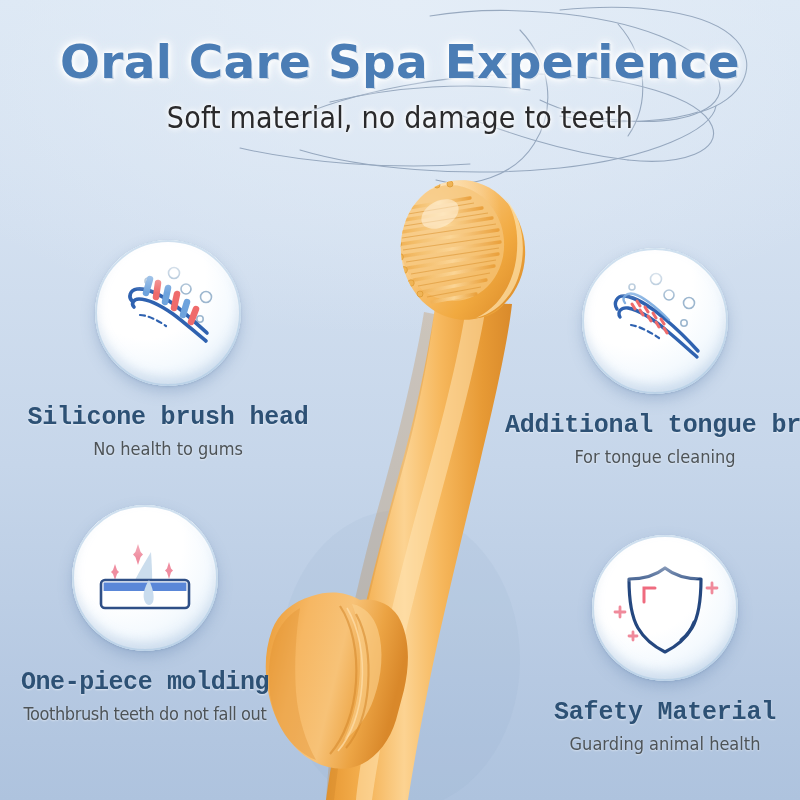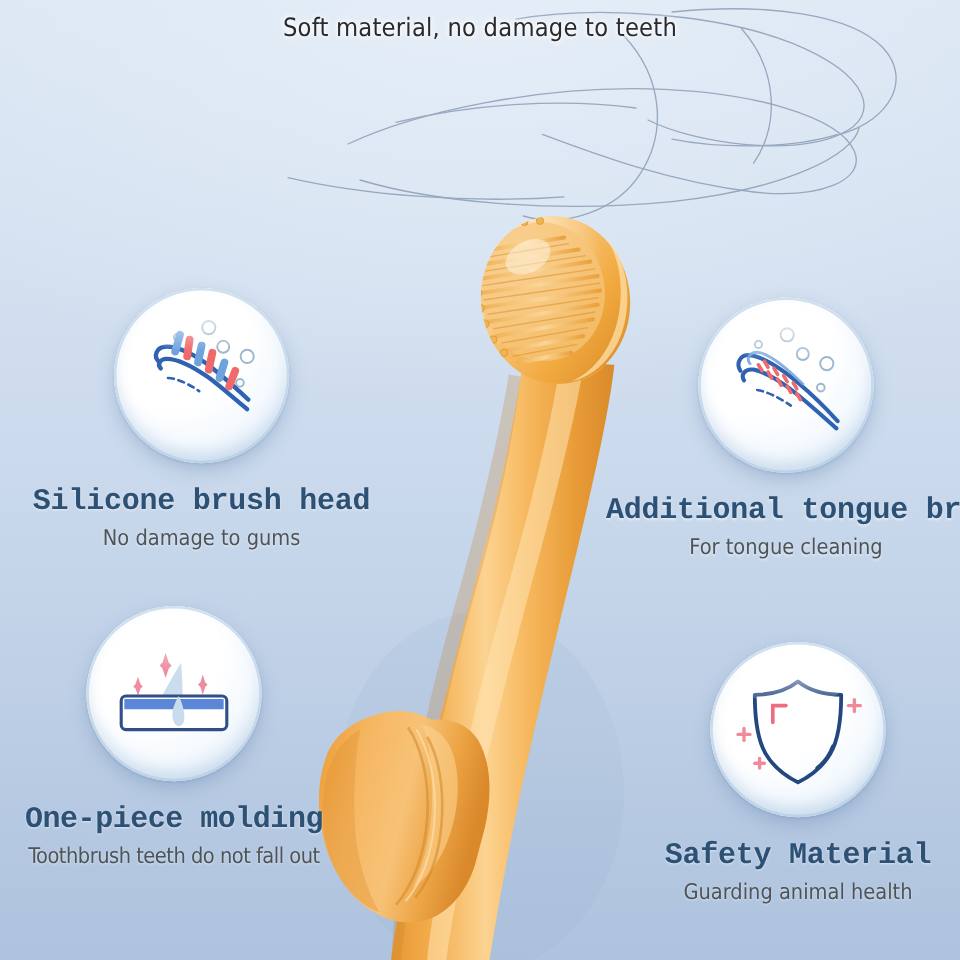--- a/index.html
+++ b/index.html
@@ -44,21 +44,21 @@
     font-family: "DejaVu Sans", sans-serif;
     text-shadow:
       0 0 2px #ffffff, 0 0 4px #ffffff, 0 0 7px #ffffff,
       0 0 11px #ffffff, 0 0 16px #eaf3fb,
       1px 1px 0 #3a6ca4;
     white-space: nowrap;
   }
   .subtitle {
     margin: 0;
     padding-top: 11px;
-    font-size: 21px;
+    font-size: 30px;
     font-weight: 400;
     color: #2a2a2c;
     font-family: "DejaVu Sans Condensed", "Liberation Sans Narrow", "Liberation Sans", sans-serif;
     letter-spacing: 0.2px;
     text-shadow: 0 0 3px #ffffff, 0 0 6px #ffffff, 0 0 9px rgba(255,255,255,0.8);
     white-space: nowrap;
   }
 
   
   .product {
@@ -155,20 +155,21 @@
       <path d="M300,150 C360,168 460,178 560,168 C652,158 712,130 716,106"></path>
       <path d="M520,30 C552,64 556,110 534,144 C514,176 470,190 436,180"></path>
       <path d="M618,24 C648,58 650,104 628,136"></path>
       <path d="M560,116 C600,124 660,124 698,112"></path>
       <path d="M330,102 C396,86 470,82 530,90"></path>
       <path d="M240,148 C300,162 390,170 470,164"></path>
     </g>
   </svg>
 
   <div class="header">
+    <h1 class="title">Oral Care Spa Experience</h1>
     <p class="subtitle">Soft material, no damage to teeth</p>
   </div>
 
   <svg class="product" viewBox="0 0 800 800" xmlns="http://www.w3.org/2000/svg">
     <defs>
       <linearGradient id="handleGrad" x1="0" y1="0" x2="1" y2="0">
         <stop offset="0%" stop-color="#e79833"></stop>
         <stop offset="18%" stop-color="#f3ad4c"></stop>
         <stop offset="42%" stop-color="#fcd392"></stop>
         <stop offset="62%" stop-color="#f6b75c"></stop>
@@ -311,21 +312,21 @@
           <path d="M34,36 L38,22" stroke="#6ea3dd"></path>
           <path d="M44,40 L46,26" stroke="#ef6b6b"></path>
           <path d="M53,45 L56,31" stroke="#6ea3dd"></path>
           <path d="M62,51 L65,37" stroke="#ef6b6b"></path>
           <path d="M71,58 L75,45" stroke="#6ea3dd"></path>
           <path d="M79,65 L84,52" stroke="#ef6b6b"></path>
         </g>
       </svg>
     </div>
     <h2 class="feat-title">Silicone brush head</h2>
-    <p class="feat-sub">No damage to gums</p>
+    <p class="feat-sub">No health to gums</p>
   </div>
 
   <div class="feature f-tr">
     <div class="badge">
       <svg width="112" height="112" viewBox="0 0 112 112">
         <g fill="none" stroke="#9db7cf" stroke-width="1.6">
           <circle cx="57" cy="14" r="5.5"></circle>
           <circle cx="33" cy="22" r="3"></circle>
           <circle cx="70" cy="30" r="5"></circle>
           <circle cx="90" cy="38" r="5.5"></circle>

